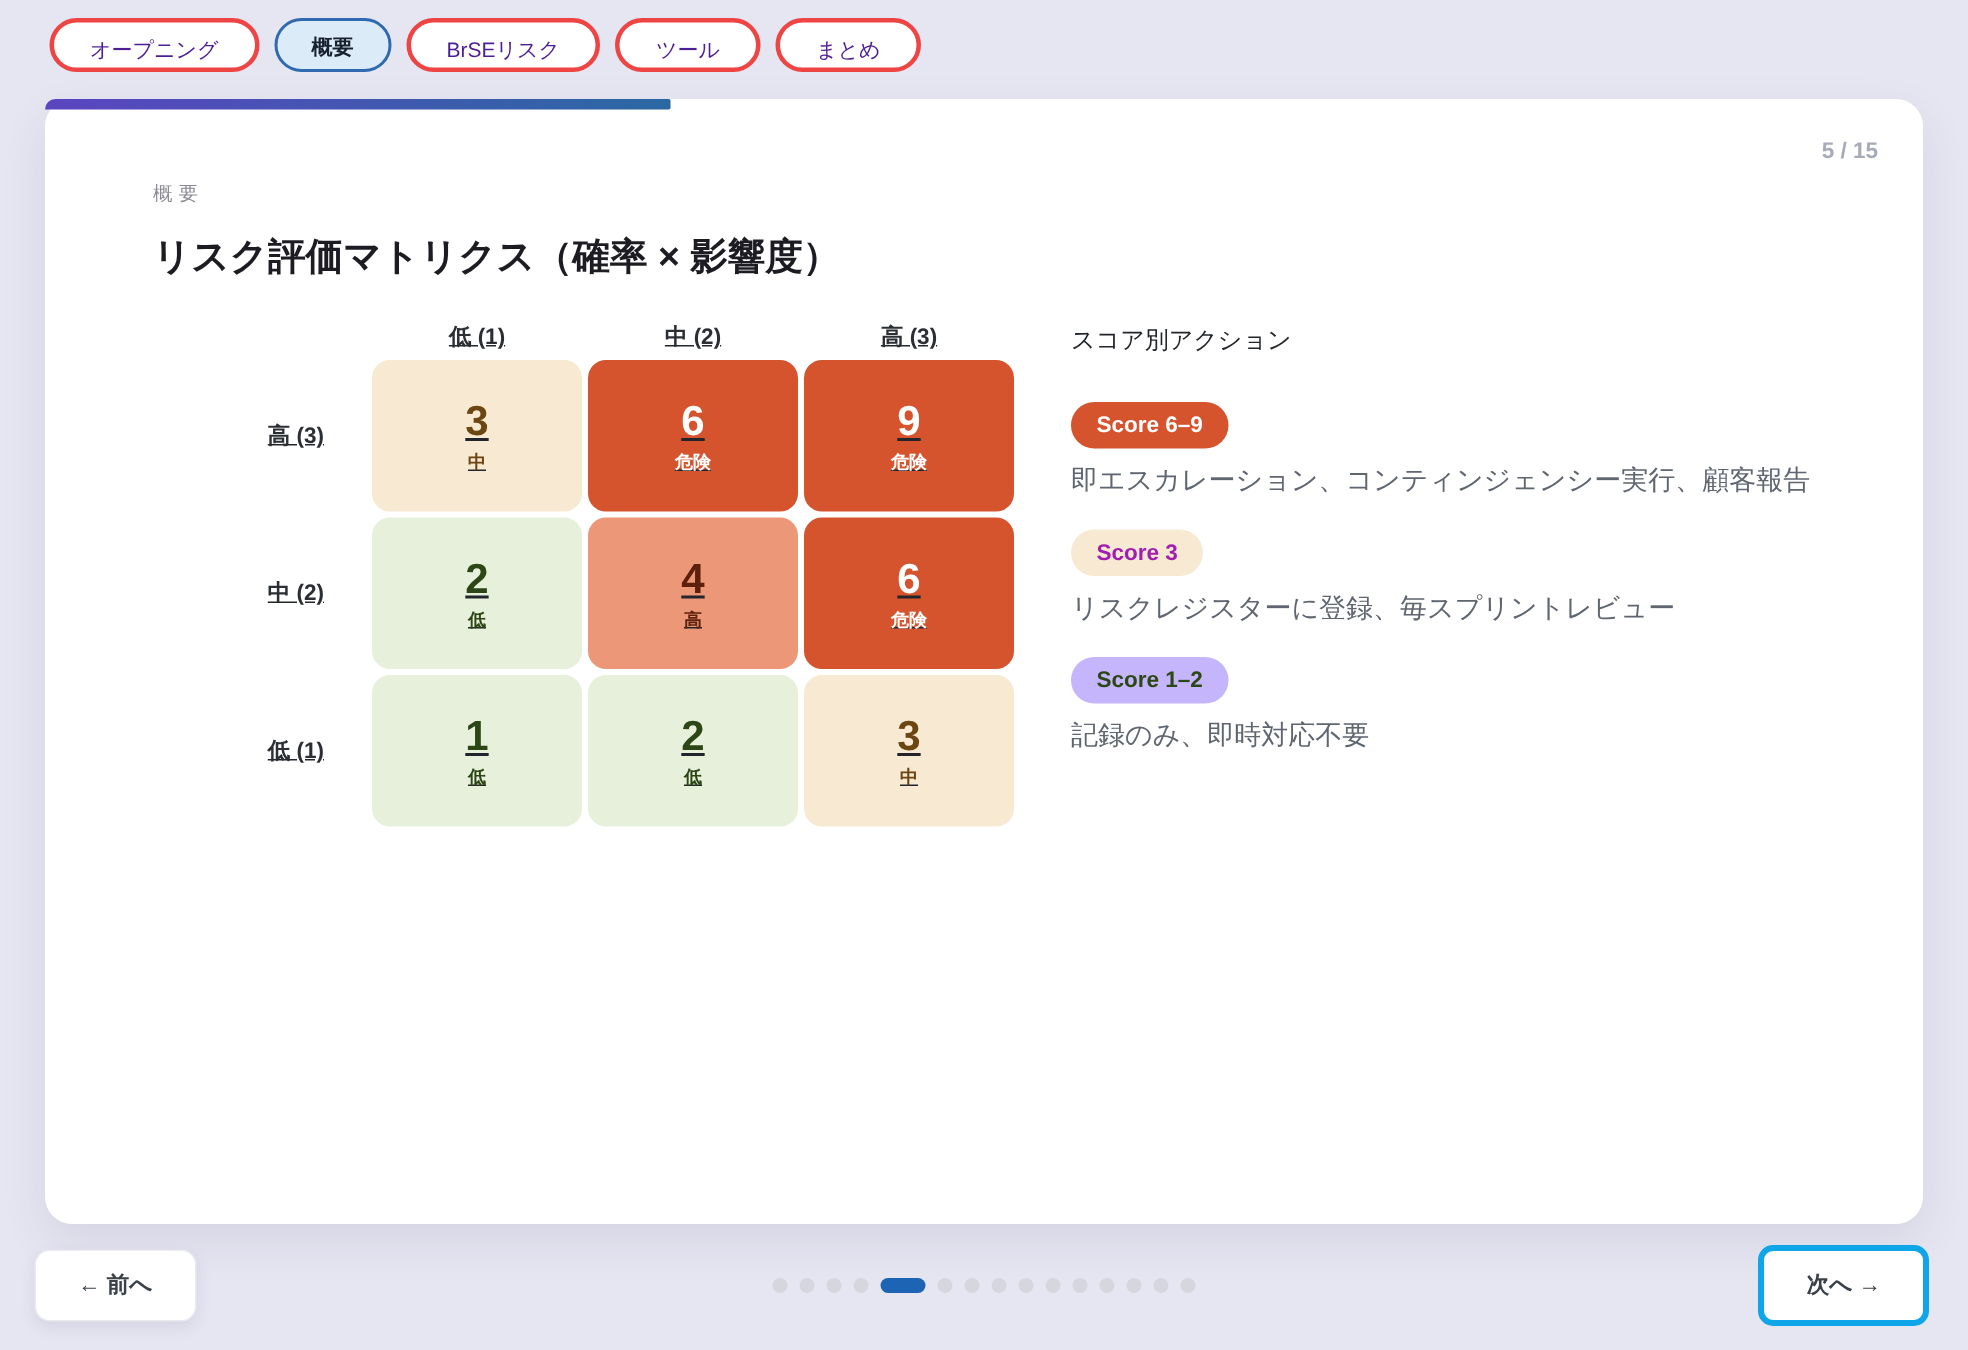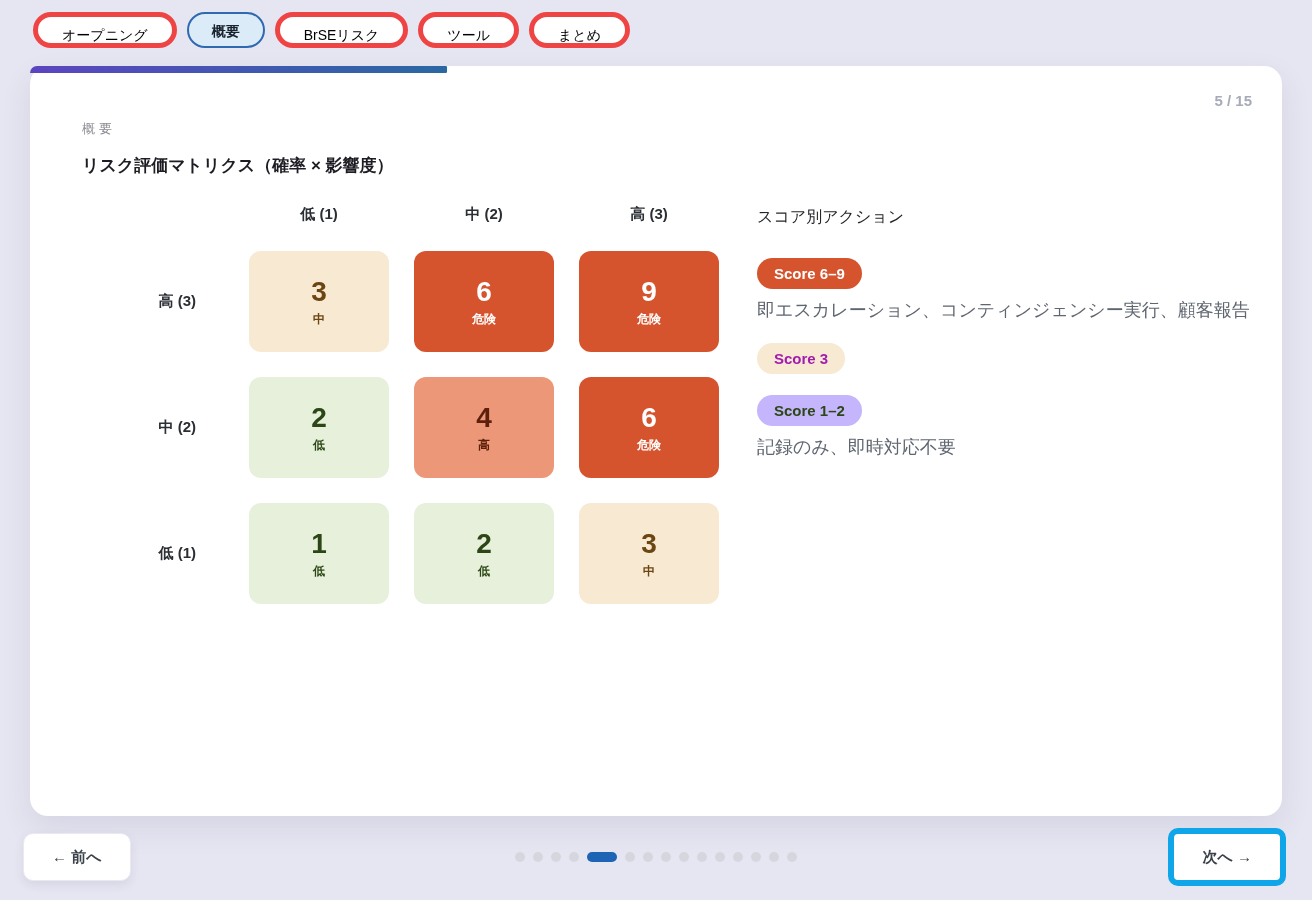--- a/index.html
+++ b/index.html
@@ -12,25 +12,25 @@
 
   
   .tab-bar {
     display: flex;
     gap: 10px;
     padding: 12px 0 0 33px;
     height: 48px;
   }
   .tab {
     background: #ffffff;
-    border: 5px solid #ef4444;
+    border: 3px solid #ef4444;
     border-radius: 9999px;
     padding: 8px 24px;
     font-size: 14px;
-    color: #000000;
+    color: #4c1d95;
     font-family: inherit;
     cursor: pointer;
     line-height: 20px;
     white-space: nowrap;
   }
   .tab.active {
     background: #dcebf8;
     border: 2px solid #2f6ab0;
     padding: 7px 23px;
     color: #18222e;
@@ -38,20 +38,21 @@
   }
 
   
   .card {
     position: relative;
     margin: 18px 30px 12px 30px;
     height: 750px;
     background: #ffffff;
     border-radius: 18px;
     box-shadow: 0 12px 30px rgba(60, 60, 110, 0.10);
+    padding-left: 20px;
   }
   .progress-bar {
     position: absolute;
     top: 0; left: 0;
     height: 7px;
     background: linear-gradient(90deg, #5b45c0, #2a68a2);
     border-radius: 18px 3px 3px 0;
   }
   .page-counter {
     position: absolute;
@@ -61,34 +62,35 @@
     font-weight: bold;
   }
   .content { padding: 54px 30px 0 52px; }
   .section-label {
     font-size: 13px;
     color: #8b8b94;
     letter-spacing: 4px;
   }
   .title {
     margin-top: 16px;
-    font-size: 17px;
+    font-size: 25px;
     font-weight: bold;
     color: #1c1c22;
   }
 
   .main-row { display: flex; margin-top: 28px; }
 
   
   .matrix {
     display: grid;
     grid-template-columns: 142px repeat(3, 140px);
     grid-auto-rows: auto;
-    gap: 25px;
-    align-items: center;
+    gap: 4px;
+    align-items: center;
+    text-decoration: underline;
   }
   .col-header, .row-label {
     font-size: 15px;
     font-weight: bold;
     color: #2b2f34;
   }
   .col-header { text-align: center; padding-bottom: 2px; }
   .row-label { text-align: right; padding-right: 28px; }
   .cell {
     height: 101px;
@@ -151,21 +153,21 @@
     color: #3a4149;
     border-radius: 10px;
     padding: 13px 28px;
     cursor: pointer;
     line-height: 20px;
   }
   .nav-btn.prev {
     border: 1px solid #e9e9f0;
     box-shadow: 0 4px 10px rgba(60, 60, 110, 0.10);
   }
-  .nav-btn.next { border: 6px solid #0ea5e9; }
+  .nav-btn.next { border: 4px solid #0ea5e9; }
   .dots {
     position: absolute;
     left: 50%;
     transform: translateX(-50%);
     display: flex;
     align-items: center;
     gap: 8px;
   }
   .dot {
     width: 10px; height: 10px;
@@ -236,21 +238,21 @@
             </div>
             <div class="cell cream">
               <div class="cell-value">3</div>
               <div class="cell-level">中</div>
             </div>
           </div>
         <div class="actions">
           <div class="actions-heading">スコア別アクション</div>
           <div>
               <div class="action-item"><span class="badge danger">Score 6–9</span><p class="action-desc">即エスカレーション、コンティンジェンシー実行、顧客報告</p></div>
-              <div class="action-item"><span class="badge cream">Score 3</span></div>
+              <div class="action-item"><span class="badge cream">Score 3</span><p class="action-desc">リスクレジスターに登録、毎スプリントレビュー</p></div>
               <div class="action-item"><span class="badge green">Score 1–2</span><p class="action-desc">記録のみ、即時対応不要</p></div>
             </div>
         </div>
       </div>
     </div>
   </div>
 
   <div class="footer">
     <button class="nav-btn prev">← 前へ</button>
     <div class="dots">

